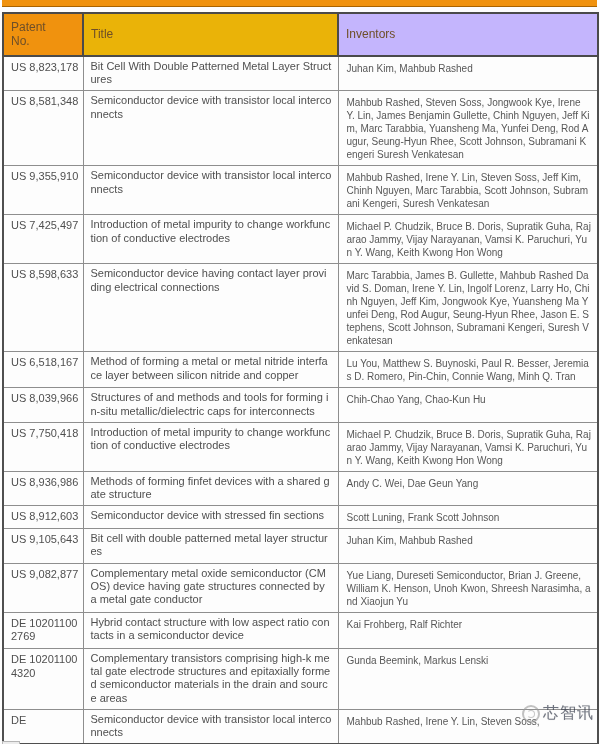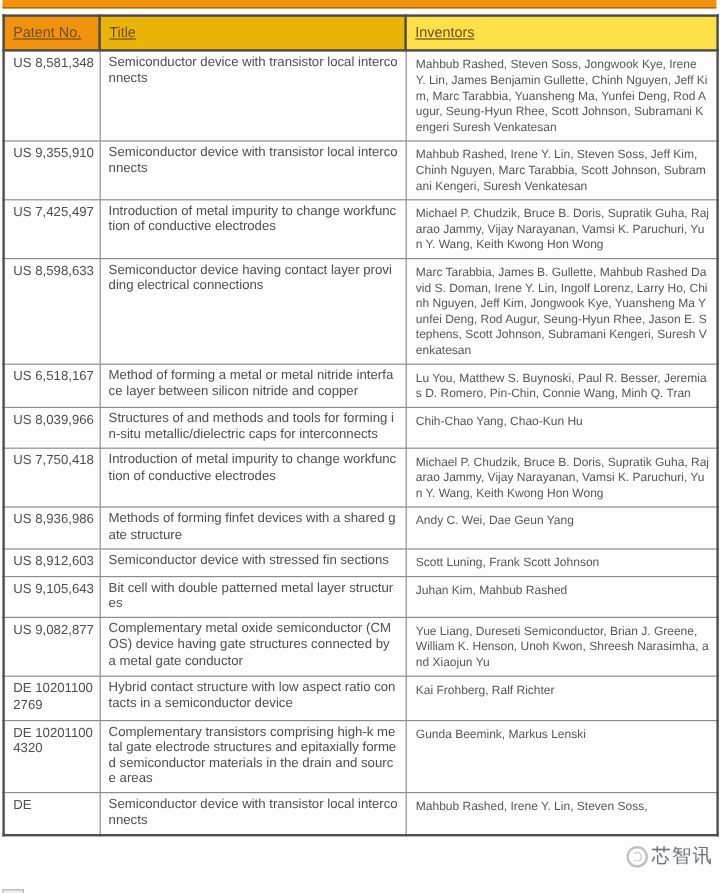--- a/index.html
+++ b/index.html
@@ -17,23 +17,22 @@
     position:absolute;top:12px;left:2px;width:595px;
     border-collapse:collapse;table-layout:fixed;
     border:2px solid #4f4f4f;
   }
   col.c-patent{width:80px;}
   col.c-title{width:255px;}
   col.c-inventors{width:260px;}
   th{
     color:#6E4F28;
     font-size:12px;font-weight:normal;text-align:left;
-    padding:6px 2px 7px 7px;
+    padding:6px 16px 7px 7px;
     border:2px solid #4a4a4a;
-    text-decoration:underline;
   }
   td{
     border:1px solid #8e8e8e;
     vertical-align:top;
     color:#4f4f4f;
     word-break:break-all;
     overflow:hidden;
   }
   td.patent-no-cell{font-size:11px;line-height:1.25;padding:4px 4px 4px 7px;}
   td.title-cell{font-size:11px;line-height:1.2;padding:3px 6px 4px 7px;}
@@ -70,24 +69,29 @@
 <table class="patent-table">
   <colgroup>
     <col class="c-patent">
     <col class="c-title">
     <col class="c-inventors">
   </colgroup>
   <thead>
     <tr>
       <th style="background: rgb(240, 146, 14); color: rgb(110, 79, 40);">Patent No.</th>
       <th style="background: #eab308; color: rgb(110, 79, 40);">Title</th>
-      <th style="background: #fde047; color: rgb(110, 79, 40);">Inventors</th>
+      <th style="background: #c4b5fd; color: rgb(110, 79, 40);">Inventors</th>
     </tr>
   </thead>
   <tbody id="table-body">
+      <tr>
+        <td class="patent-no-cell">US 8,823,178</td>
+        <td class="title-cell">Bit Cell With Double Patterned Metal Layer Structures</td>
+        <td class="inventors-cell">Juhan Kim, Mahbub Rashed</td>
+      </tr>
       <tr>
         <td class="patent-no-cell">US 8,581,348</td>
         <td class="title-cell">Semiconductor device with transistor local interconnects</td>
         <td class="inventors-cell">Mahbub Rashed, Steven Soss, Jongwook Kye, Irene Y. Lin, James Benjamin Gullette, Chinh Nguyen, Jeff Kim, Marc Tarabbia, Yuansheng Ma, Yunfei Deng, Rod Augur, Seung-Hyun Rhee, Scott Johnson, Subramani Kengeri Suresh Venkatesan</td>
       </tr>
       <tr>
         <td class="patent-no-cell">US 9,355,910</td>
         <td class="title-cell">Semiconductor device with transistor local interconnects</td>
         <td class="inventors-cell">Mahbub Rashed, Irene Y. Lin, Steven Soss, Jeff Kim, Chinh Nguyen, Marc Tarabbia, Scott Johnson, Subramani Kengeri, Suresh Venkatesan</td>
       </tr>

